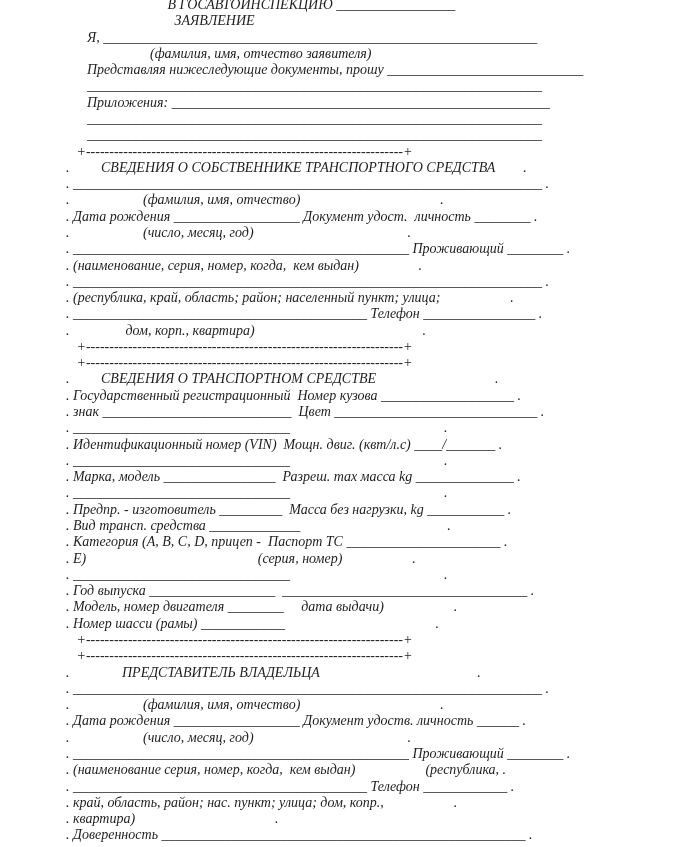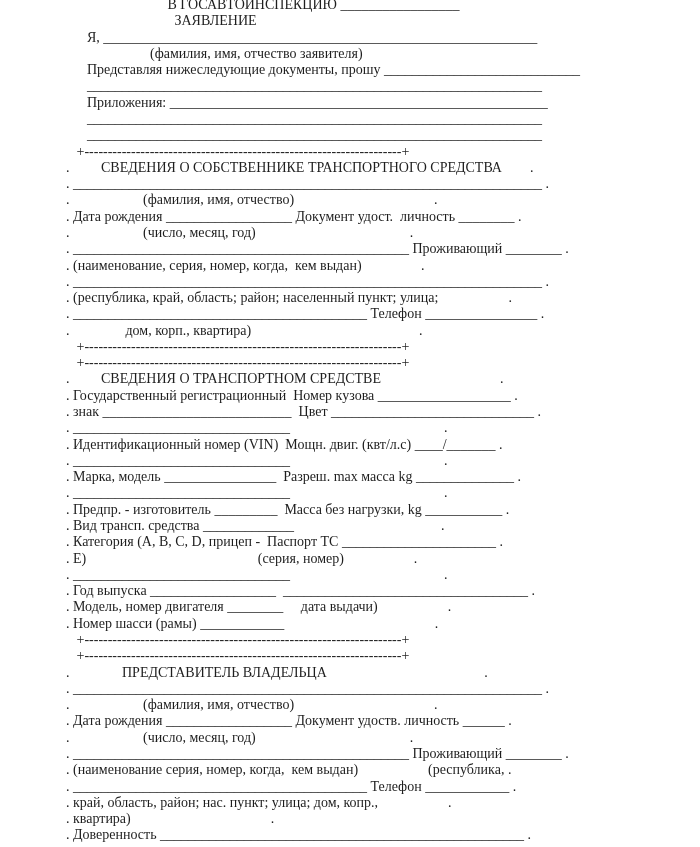--- a/index.html
+++ b/index.html
@@ -6,20 +6,21 @@
     margin: 0;
     padding: 0;
     background: #ffffff;
   }
   .page {
     position: relative;
     width: 700px;
     height: 847px;
     overflow: hidden;
     background: #ffffff;
+    font-style: italic;
   }
   .doc {
     position: absolute;
     left: 0;
     top: -3px;
     width: 700px;
     color: #1e1e1e;
     font-family: "Liberation Serif", "DejaVu Serif", serif;
     font-size: 14px;
     line-height: 16.29px;

